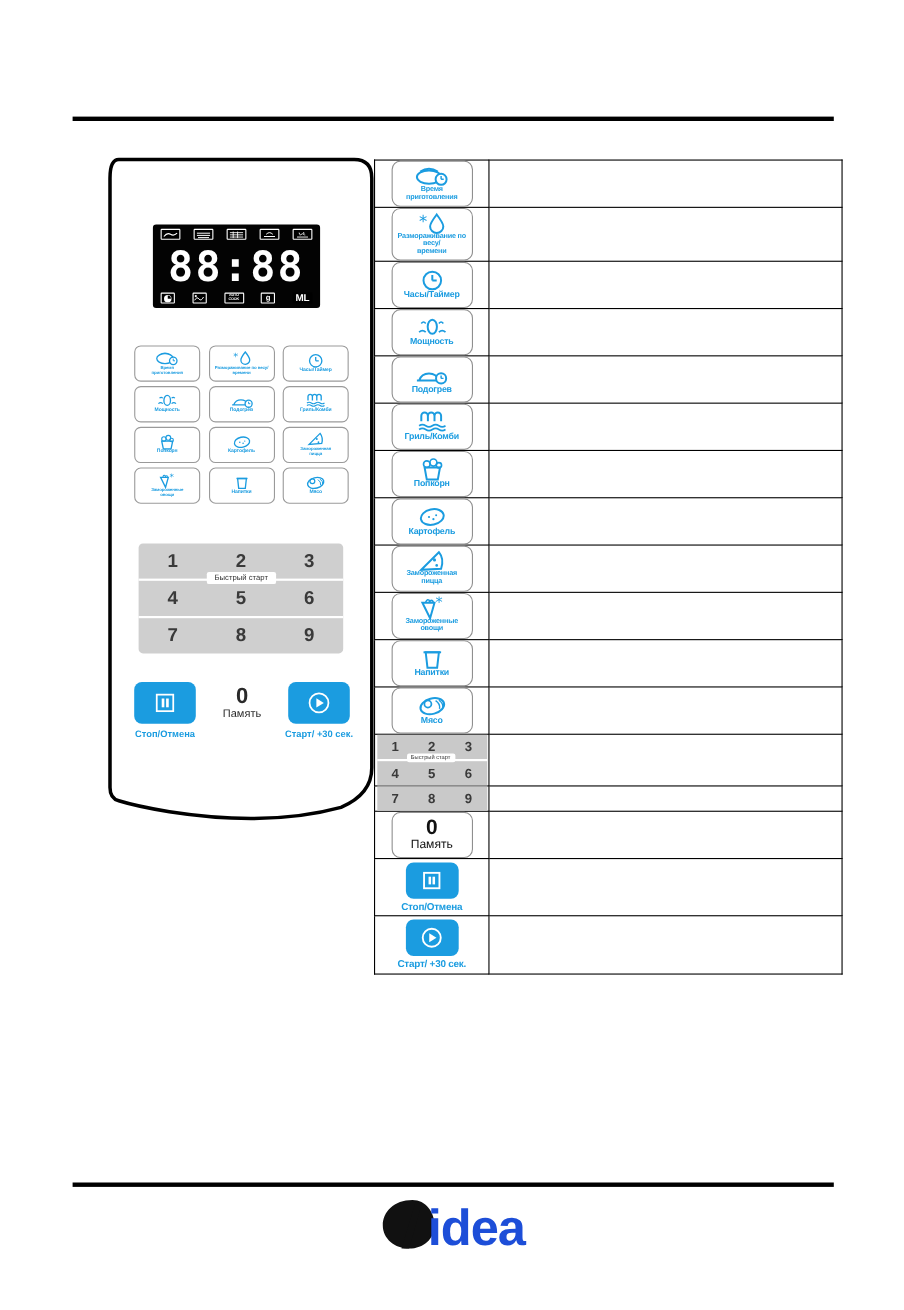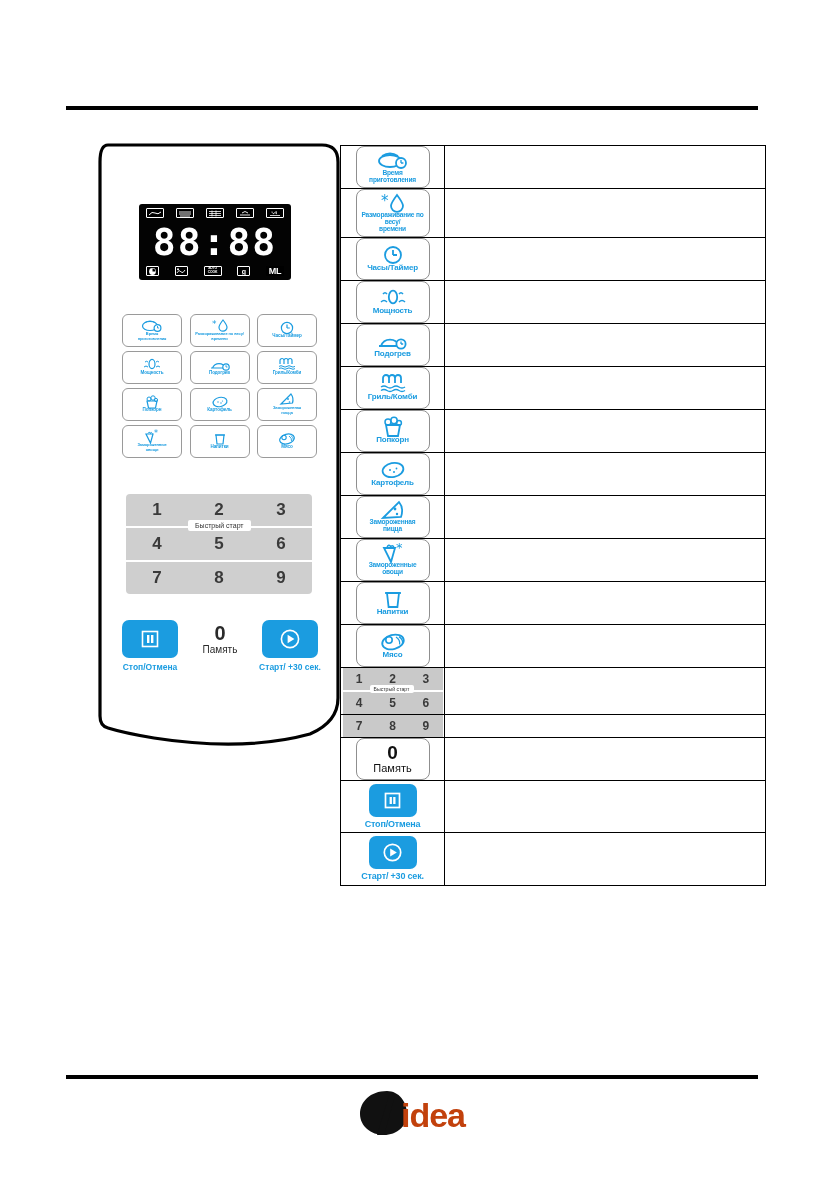--- a/index.html
+++ b/index.html
@@ -135,21 +135,21 @@
   .tkp-cell { flex:1; text-align:center; }
   .tkp-sep { height:2px; background:#fff; }
   .tkp-fast {
     position:absolute; left:27px; top:17px; background:#fff; border-radius:2px;
     font-size:5.2px; color:#333; padding:1px 4px; white-space:nowrap; font-weight:normal;
   }
 
   
   .logo { position:absolute; left:0; right:0; top:1088px; text-align:center; }
   .logo-inner { display:inline-flex; align-items:center; }
-  .logo-text { font-size:34px; font-weight:bold; color:#c2410c; letter-spacing:-1px; font-family:"Liberation Sans", sans-serif; }
+  .logo-text { font-size:46px; font-weight:bold; color:#1d4ed8; letter-spacing:-1px; font-family:"Liberation Sans", sans-serif; }
   .logo-mark { margin-right:-14px; }
 
   svg { overflow:visible; }
 </style>
 </head>
 <body>
 
 <div class="page">
 
   <div class="rule-top"></div>

